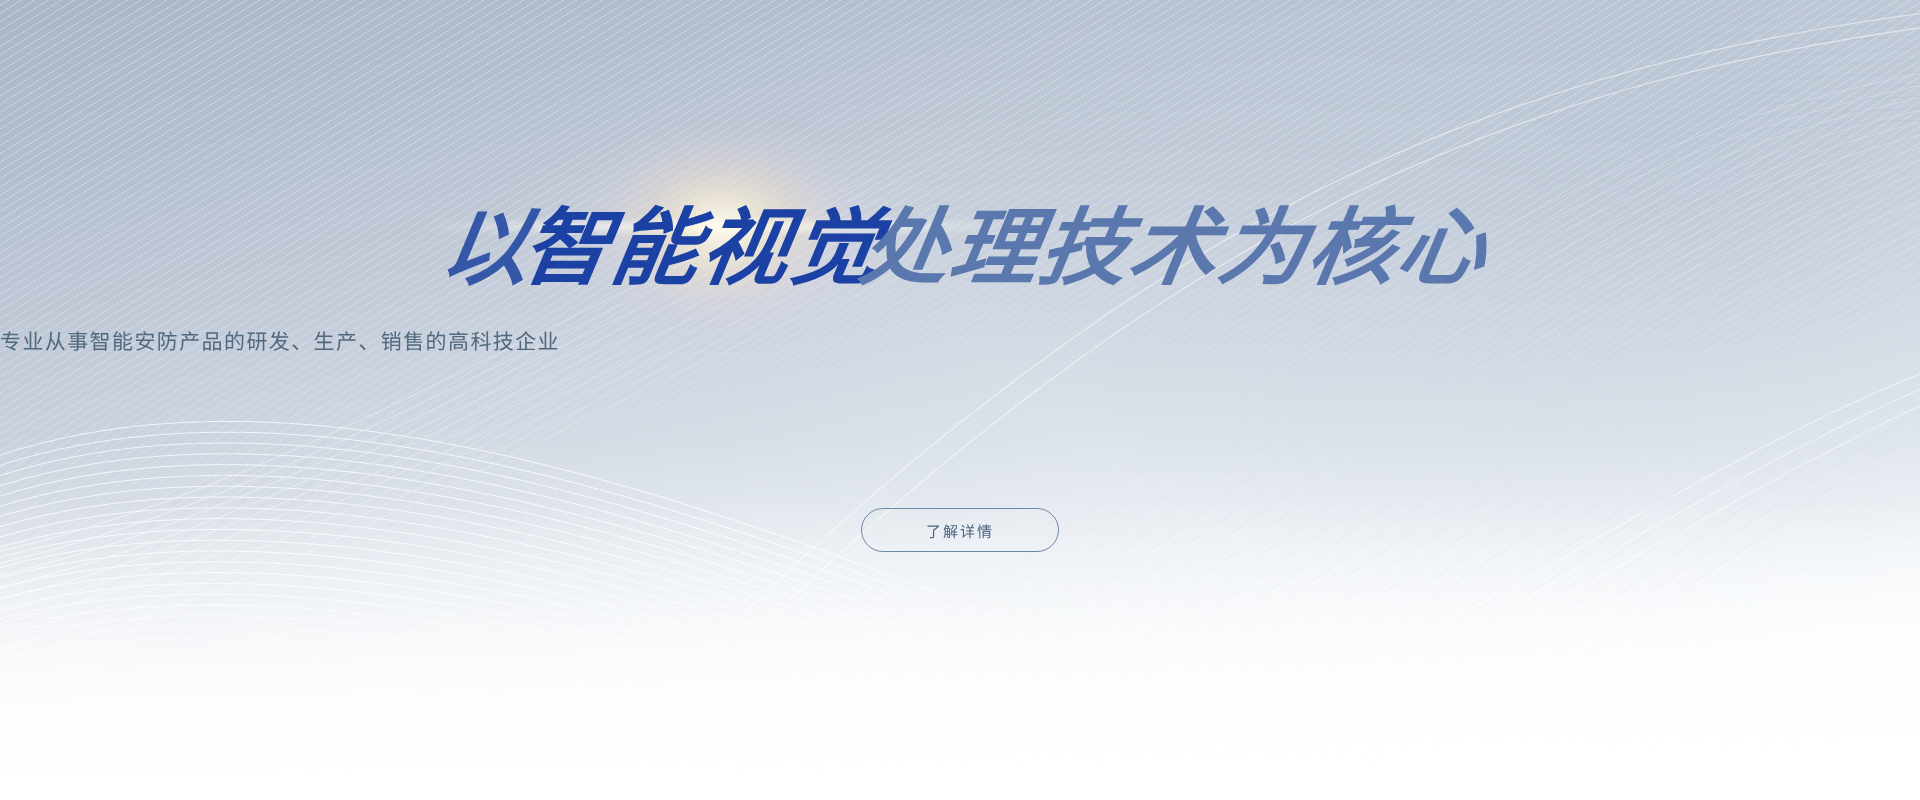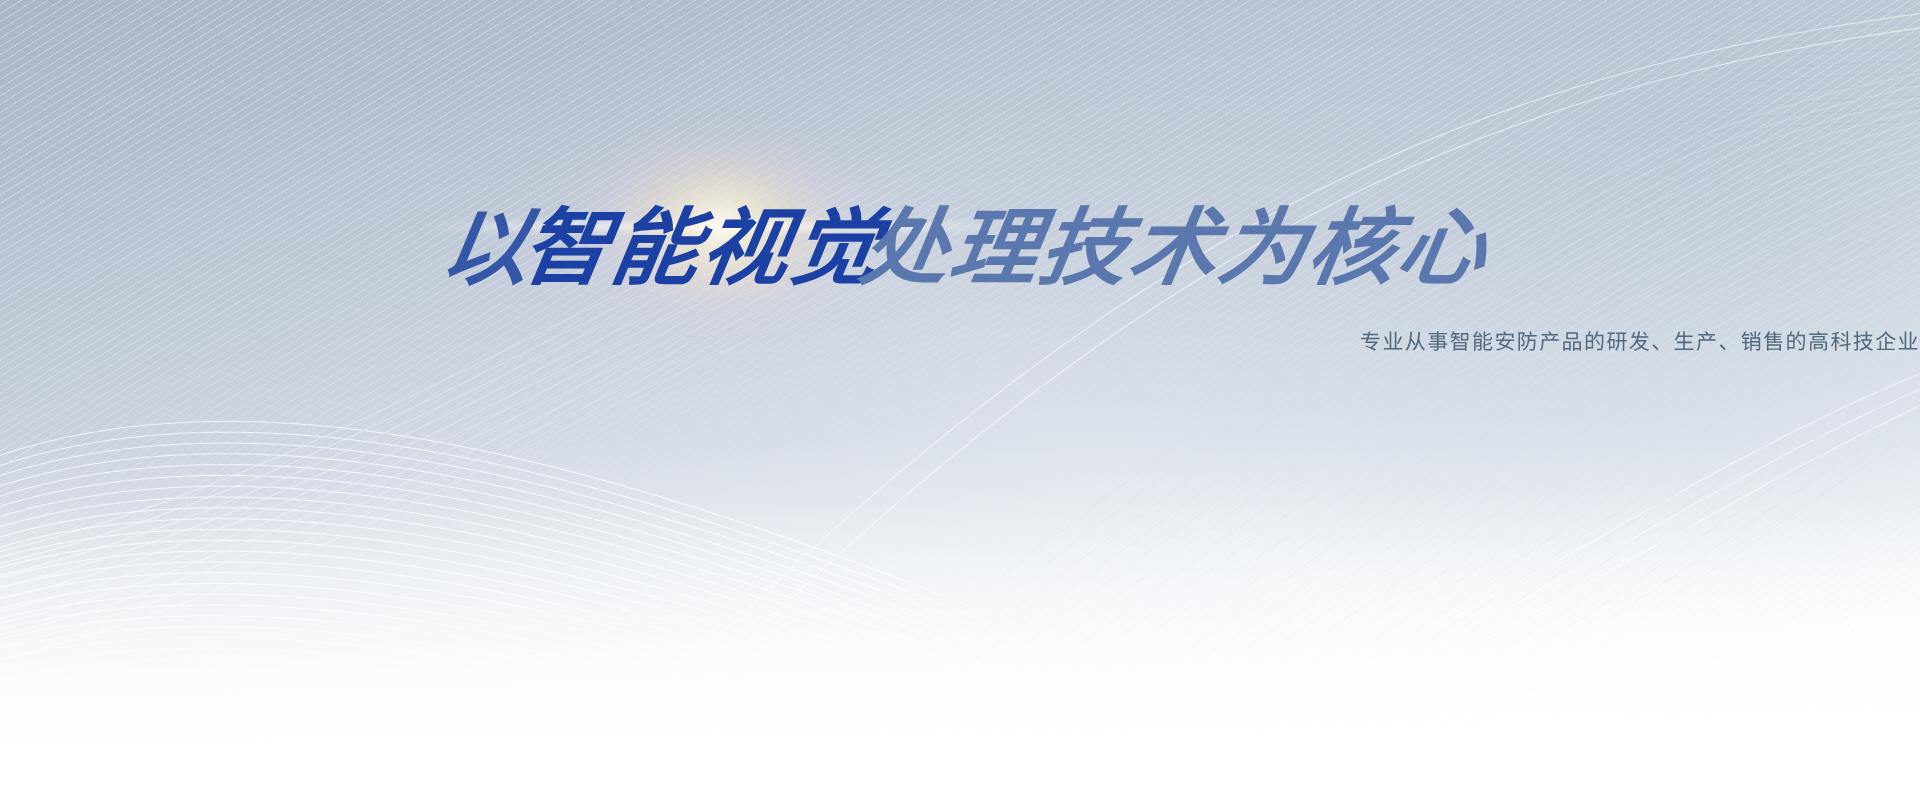--- a/index.html
+++ b/index.html
@@ -181,21 +181,21 @@
     transform: scaleX(1.04);
   }
   .seg-a { color: #3457a8; }
   .seg-b { color: #1c41a4; }
   .seg-c { color: #5a77ae; }
 
   .subtitle {
     position: absolute;
     top: 325px;
     left: 0; right: 0;
-    text-align: right;
+    text-align: left;
     font-size: 21px;
     letter-spacing: 1.4px;
     color: #51697f;
     font-family: "DejaVu Sans", "Liberation Sans", sans-serif;
     font-weight: 400;
   }
 
   .cta-wrap {
     position: absolute;
     top: 508px;
@@ -370,15 +370,18 @@
   <div class="flare-core"></div>
 
   <div class="content">
 
     <h1 class="headline">
       <span class="seg seg-a" style="color: rgb(52, 87, 168);">以</span><span class="seg seg-b" style="color: rgb(28, 65, 164);">智能视觉</span><span class="seg seg-c" style="color: rgb(90, 119, 174);">处理技术为核心</span>
     </h1>
 
     <div class="subtitle">专业从事智能安防产品的研发、生产、销售的高科技企业</div>
 
+    <div class="cta-wrap">
+      <button class="cta-button" type="button">了解详情</button>
+    </div>
 
   </div>
 </div>
 
 </body></html>

